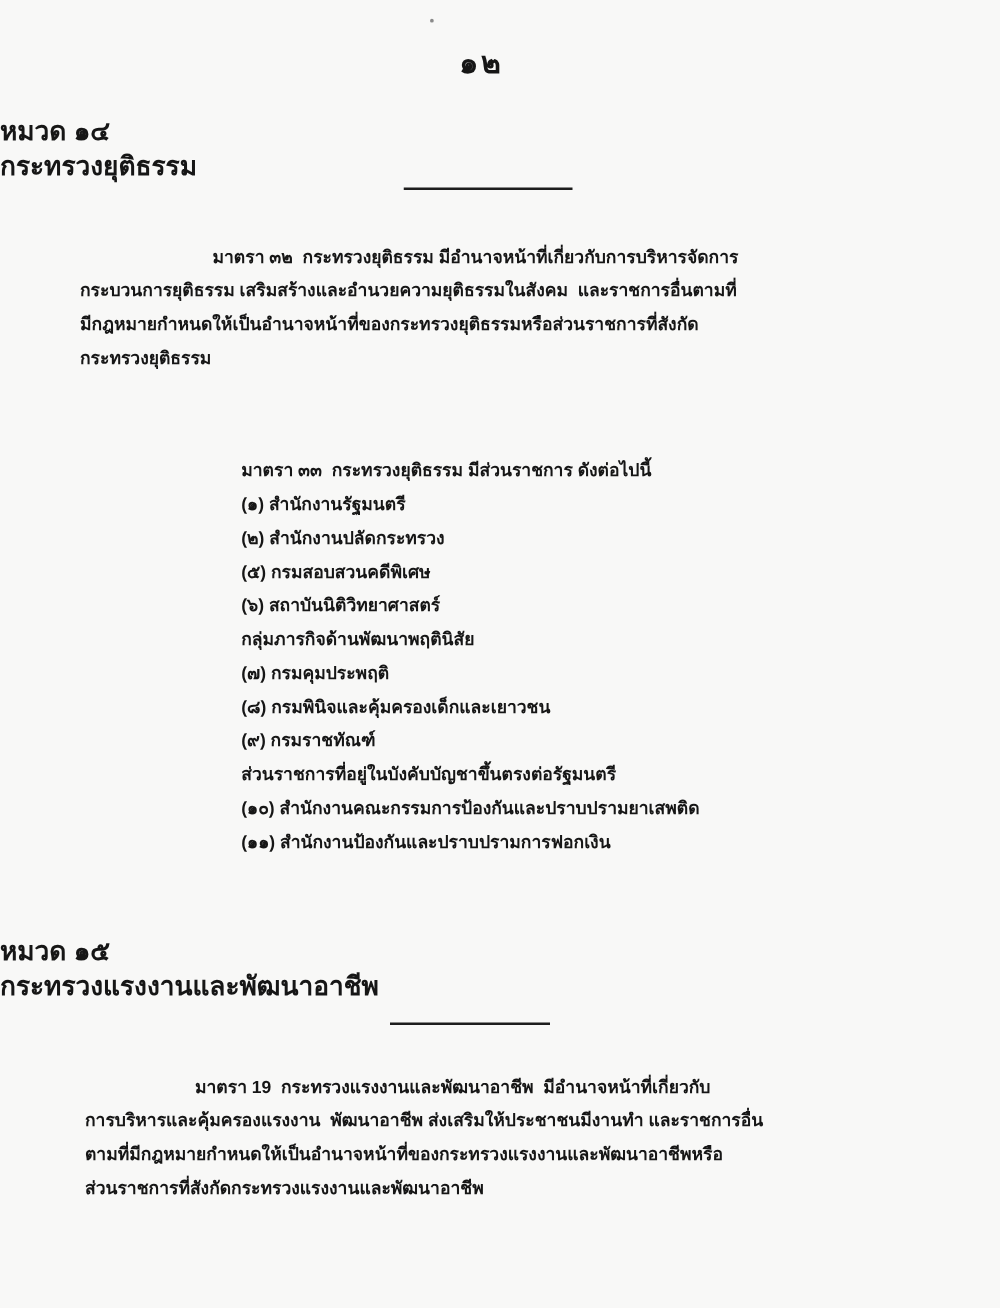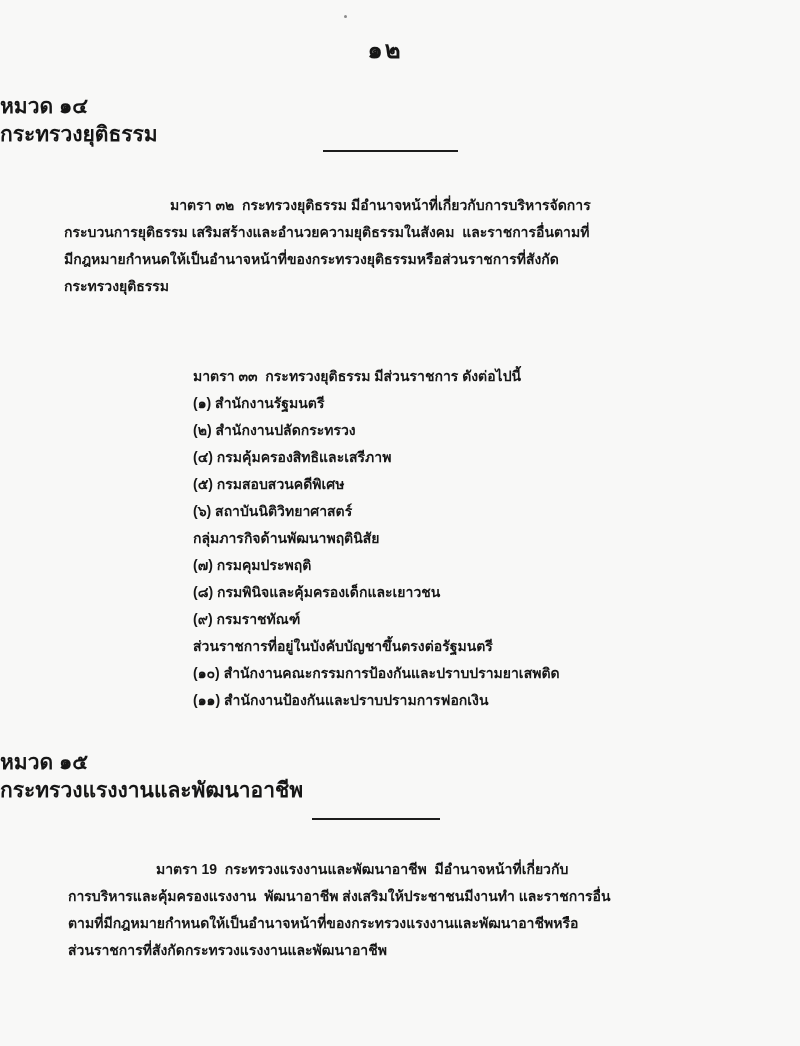--- a/index.html
+++ b/index.html
@@ -97,21 +97,20 @@
     <div class="line indent-lg">มาตรา ๓๒  กระทรวงยุติธรรม มีอำนาจหน้าที่เกี่ยวกับการบริหารจัดการ</div>
     <div class="line">กระบวนการยุติธรรม เสริมสร้างและอำนวยความยุติธรรมในสังคม  และราชการอื่นตามที่</div>
     <div class="line">มีกฎหมายกำหนดให้เป็นอำนาจหน้าที่ของกระทรวงยุติธรรมหรือส่วนราชการที่สังกัด</div>
     <div class="line">กระทรวงยุติธรรม</div>
   </div>
 
   <div id="section33">
     <div class="line">มาตรา ๓๓  กระทรวงยุติธรรม มีส่วนราชการ ดังต่อไปนี้</div>
     <div class="line">(๑) สำนักงานรัฐมนตรี</div>
     <div class="line">(๒) สำนักงานปลัดกระทรวง</div>
-    <div class="line">(๔) กรมคุ้มครองสิทธิและเสรีภาพ</div>
     <div class="line">(๕) กรมสอบสวนคดีพิเศษ</div>
     <div class="line">(๖) สถาบันนิติวิทยาศาสตร์</div>
     <div class="line">กลุ่มภารกิจด้านพัฒนาพฤตินิสัย</div>
     <div class="line">(๗) กรมคุมประพฤติ</div>
     <div class="line">(๘) กรมพินิจและคุ้มครองเด็กและเยาวชน</div>
     <div class="line">(๙) กรมราชทัณฑ์</div>
     <div class="line">ส่วนราชการที่อยู่ในบังคับบัญชาขึ้นตรงต่อรัฐมนตรี</div>
     <div class="line">(๑๐) สำนักงานคณะกรรมการป้องกันและปราบปรามยาเสพติด</div>
     <div class="line">(๑๑) สำนักงานป้องกันและปราบปรามการฟอกเงิน</div>
   </div>

